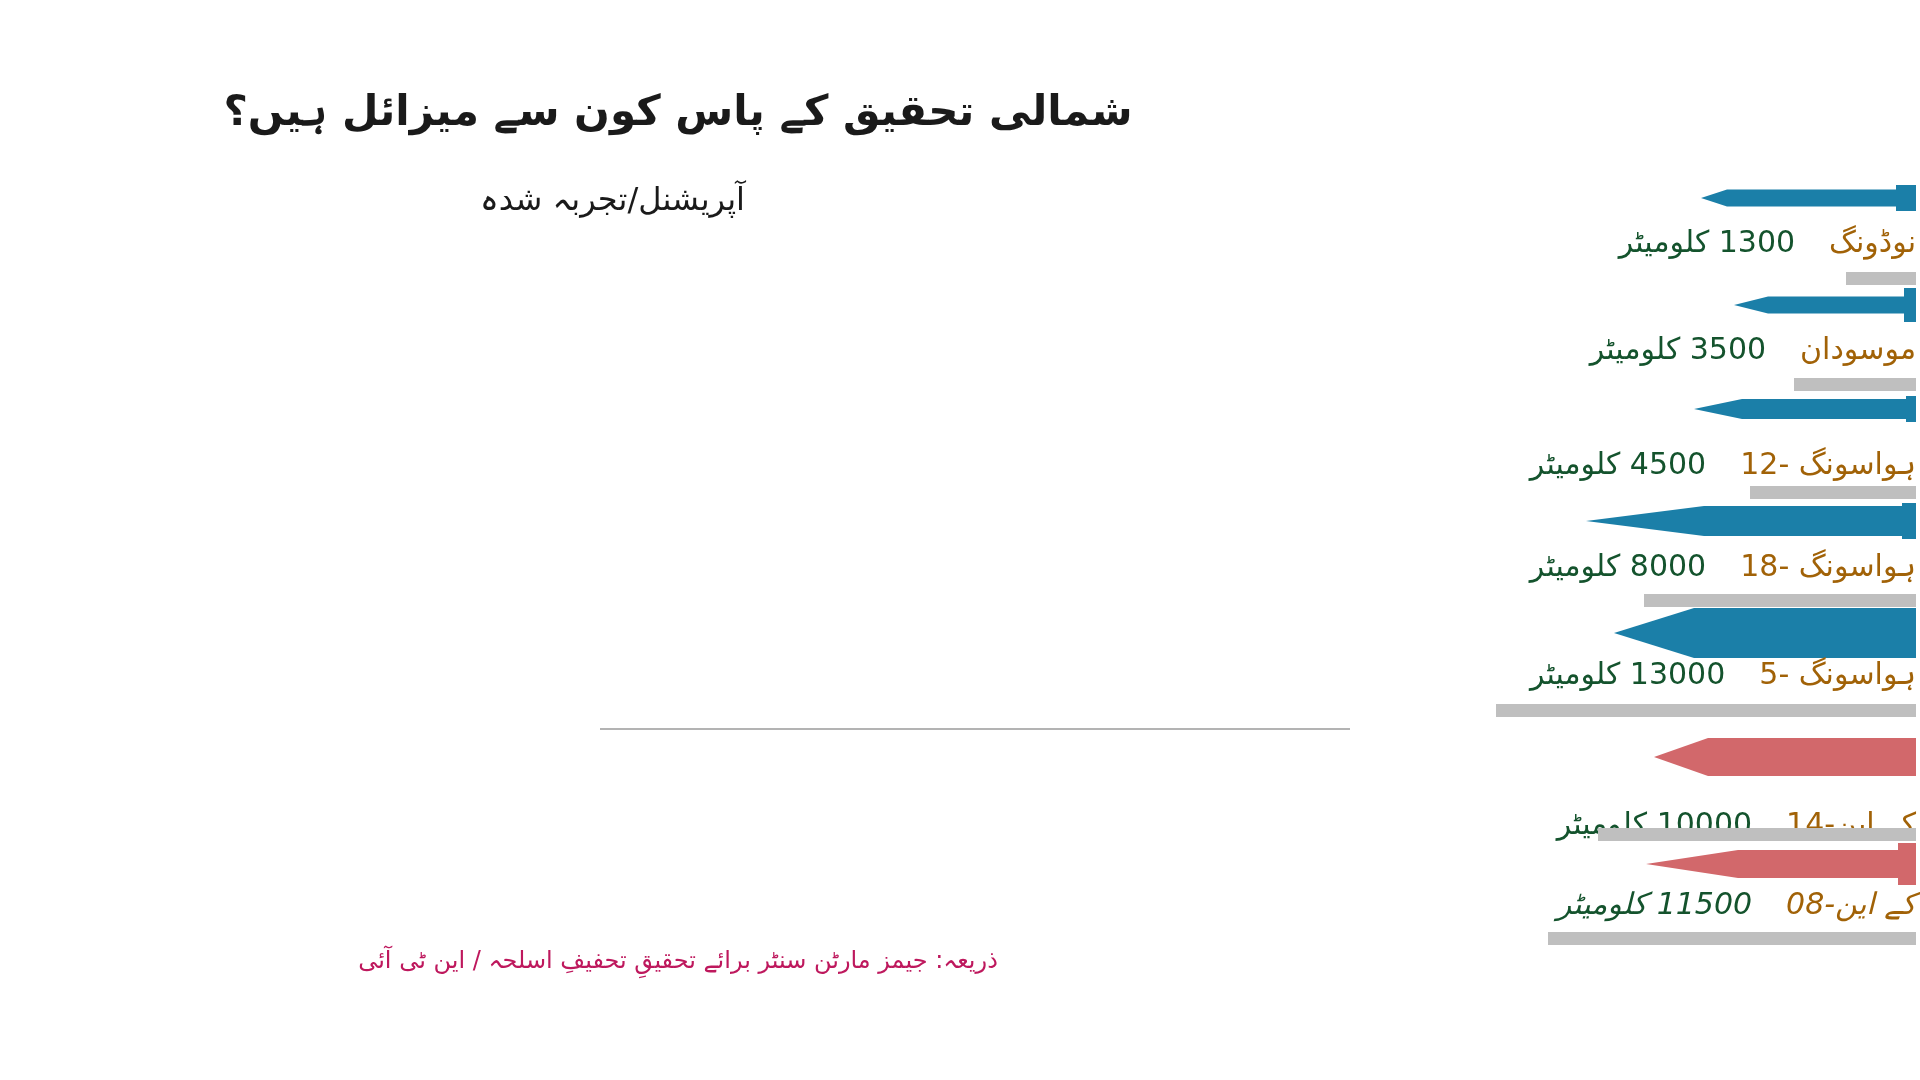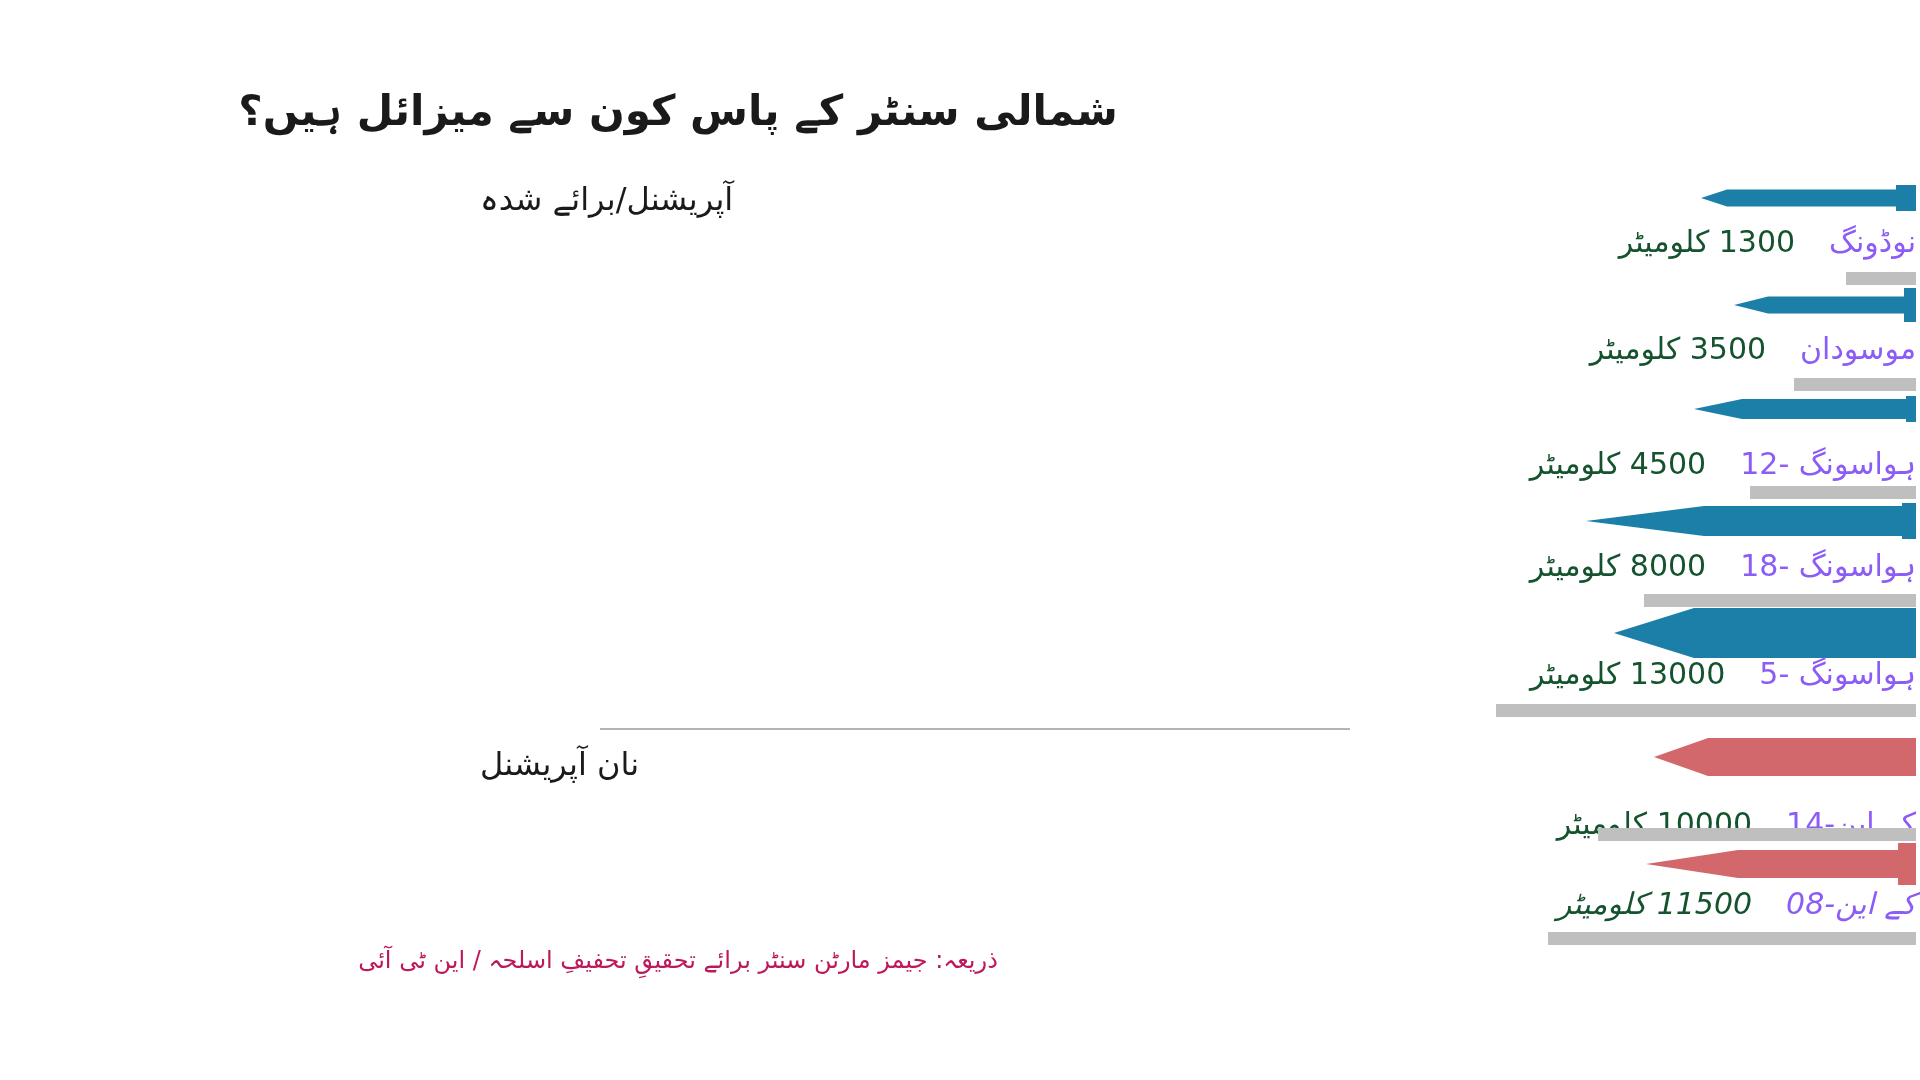--- a/index.html
+++ b/index.html
@@ -78,21 +78,21 @@
   
   .row-labels {
     position: absolute;
     right: 4px;
     direction: rtl;
     white-space: nowrap;
     font-family: "DejaVu Sans", "Liberation Sans", sans-serif;
   }
   .m-name {
     font-size: 30px;
-    color: #8b5cf6;
+    color: #a16207;
     display: inline-block;
     vertical-align: baseline;
   }
   .m-range {
     font-size: 30px;
     color: #14532d;
     display: inline-block;
     vertical-align: baseline;
     margin-right: 34px;
   }
@@ -116,27 +116,26 @@
     font-size: 24px;
     color: #be185d;
     font-family: "DejaVu Sans", "Liberation Sans", sans-serif;
   }
 </style>
 </head>
 <body>
 
 <div id="canvas">
 
-  <div id="title">شمالی سنٹر کے پاس کون سے میزائل ہیں؟</div>
-
-  <div class="section-label" id="section-operational-label">آپریشنل/برائے شدہ</div>
+  <div id="title">شمالی تحقیق کے پاس کون سے میزائل ہیں؟</div>
+
+  <div class="section-label" id="section-operational-label">آپریشنل/تجربہ شدہ</div>
 
   <div class="divider" id="divider-mid"></div>
 
-  <div class="section-label" id="section-nonoperational-label">نان آپریشنل</div>
 
   <div id="rows-container">
       <div class="missile-wrap" style="top: 185px;">
         <svg class="missile-svg" width="215" height="26" viewBox="0 0 215 26">
             <path d="M 0 13
          L 26 4.5
          L 195 4.5
          L 195 0
          L 215 0
          L 215 26

